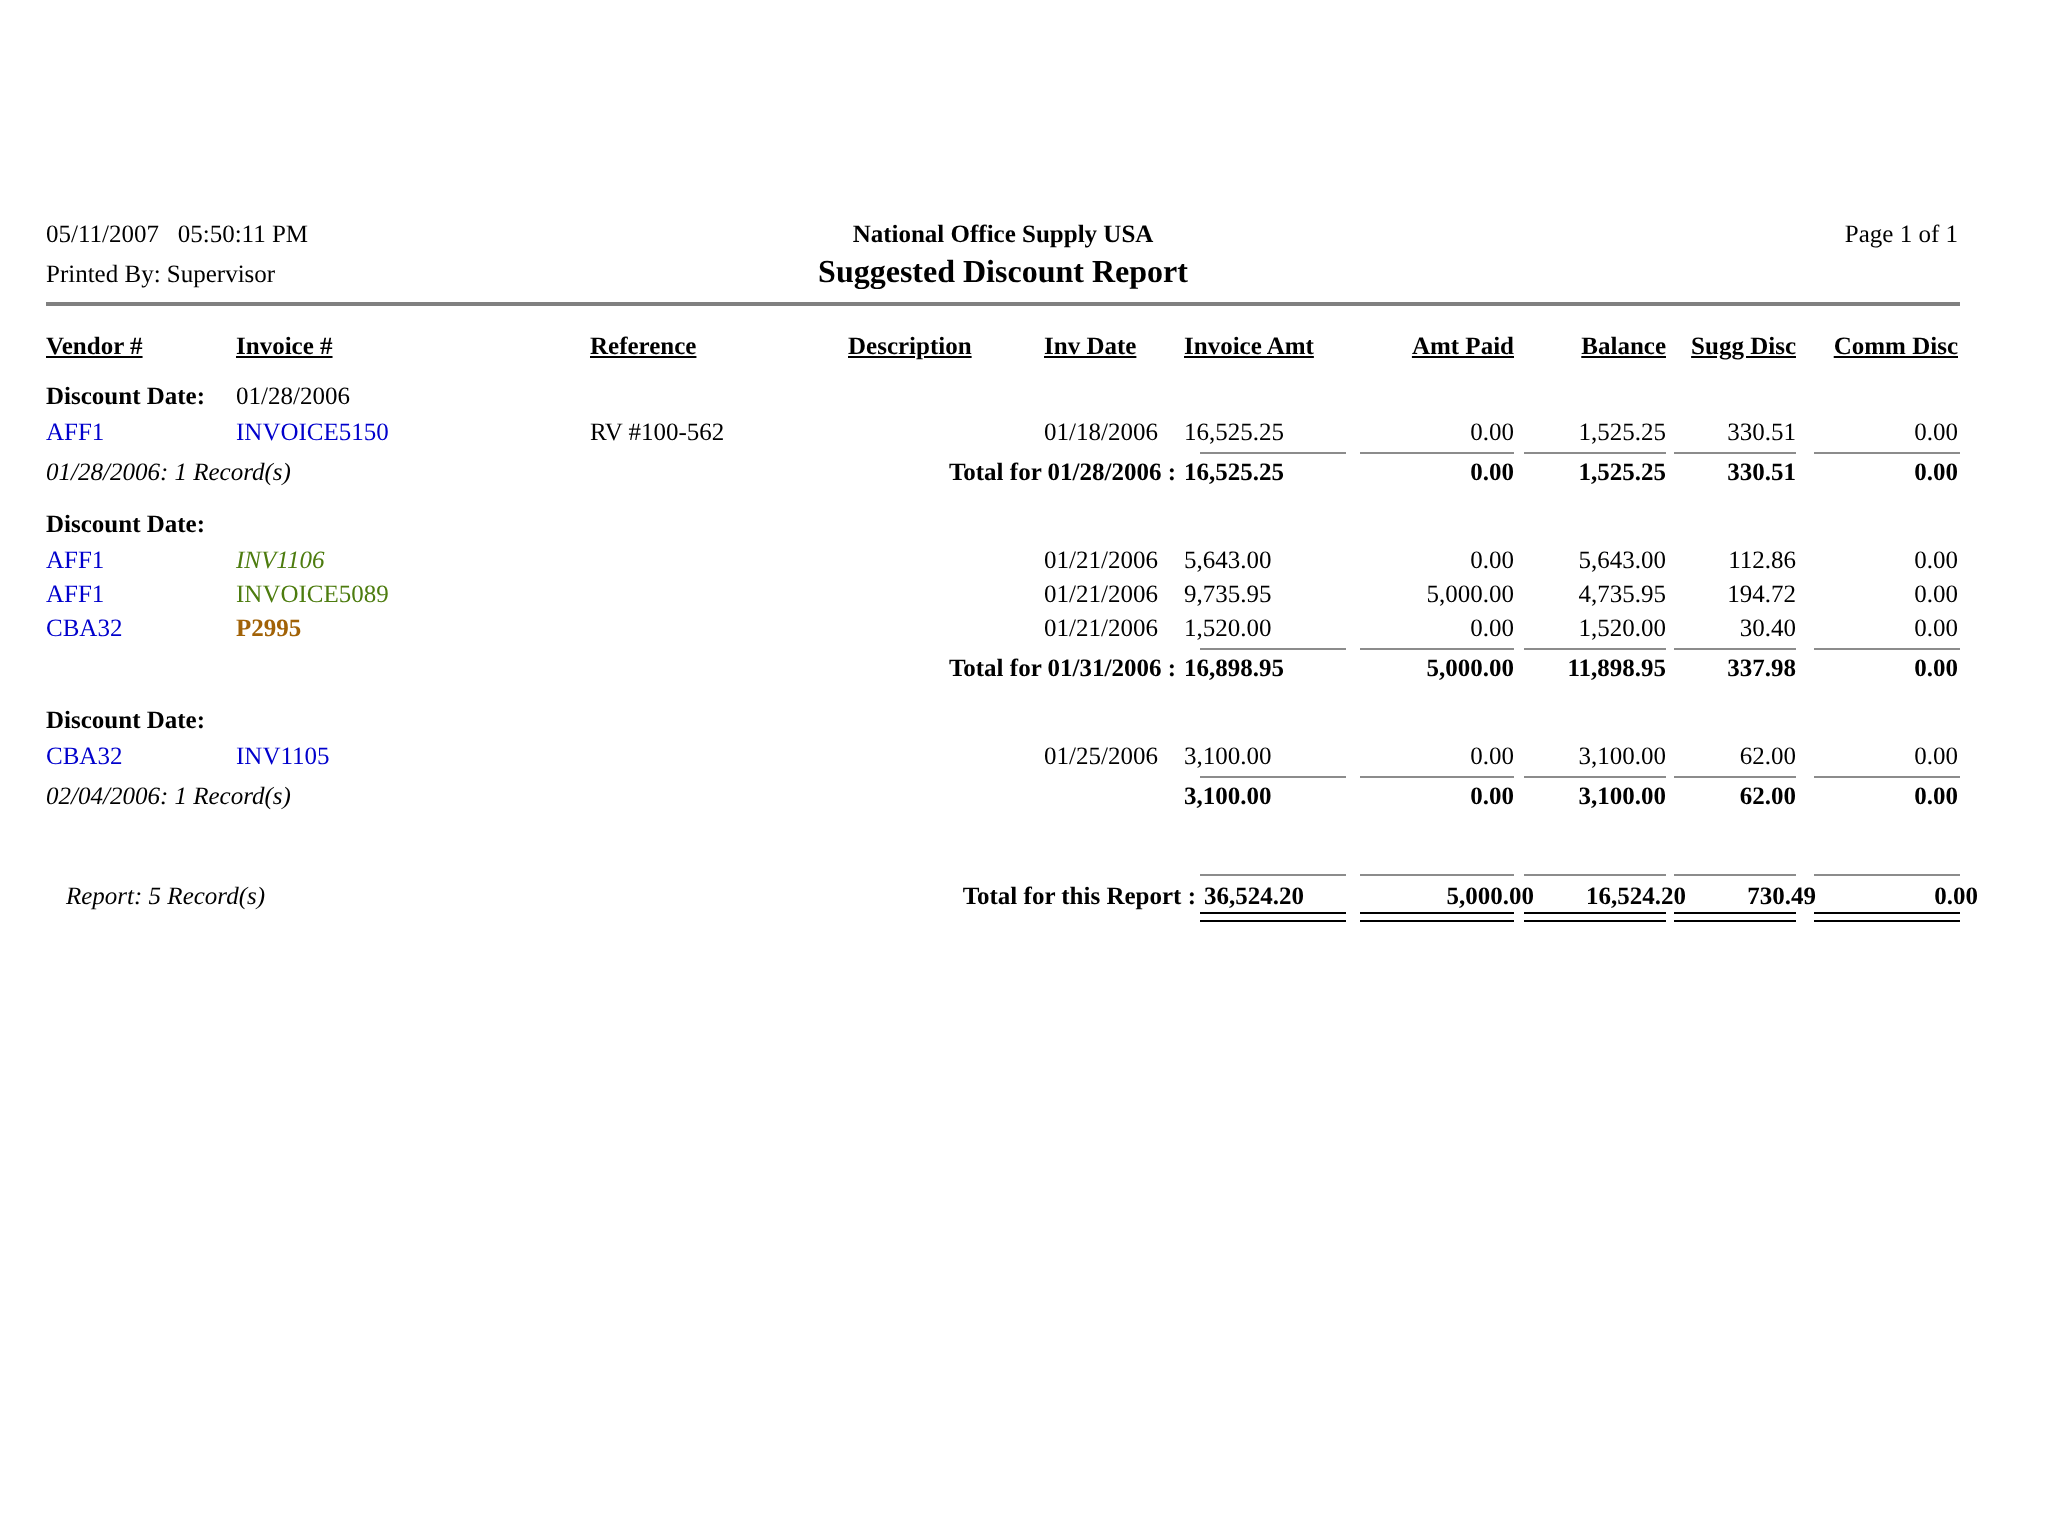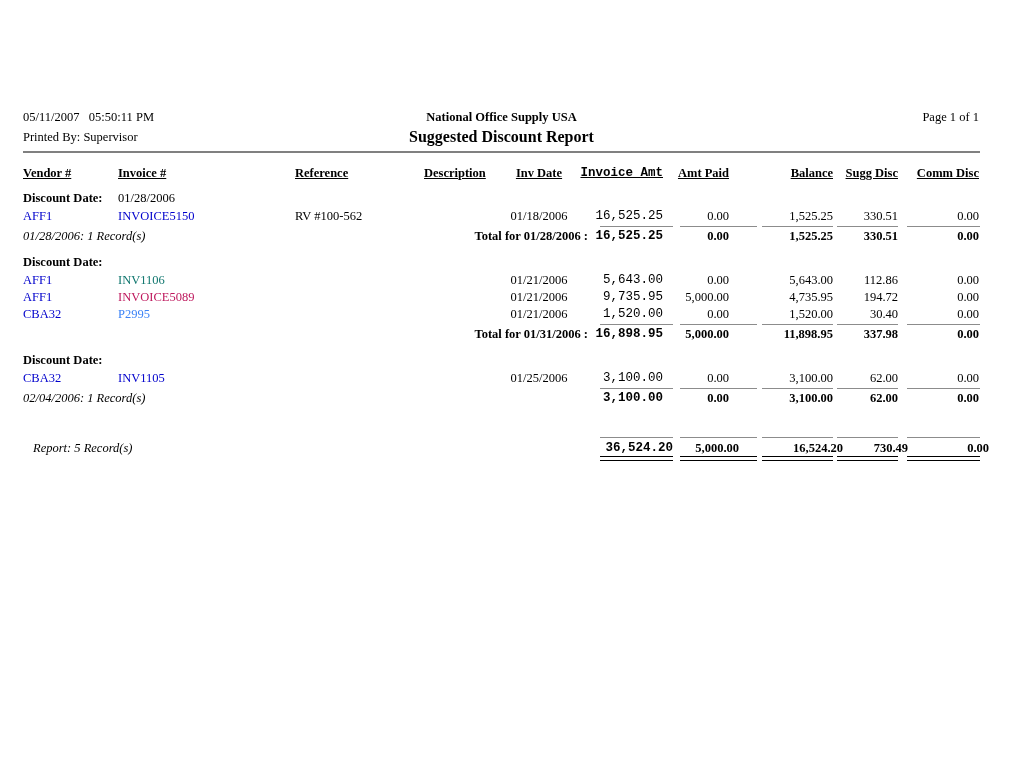--- a/index.html
+++ b/index.html
@@ -13,23 +13,23 @@
   .b{font-weight:bold;}
   .i{font-style:italic;}
   .u{text-decoration:underline;}
   .link{color:#0000CC;}
   .ctr{text-align:center;}
   
   .c1{left:23px;width:92px;}
   .c2{left:118px;width:174px;}
   .c3{left:295px;width:126px;}
   .c4{left:424px;width:68px;}
-  .c5{left:501px;width:76px;text-align:center;}
-  .c6{left:567px;width:96px;text-align:right;font-family:Liberation Mono, monospace;}
-  .c7{left:653px;width:76px;text-align:right;}
+  .c5{left:522px;width:76px;text-align:left;}
+  .c6{left:592px;width:96px;}
+  .c7{left:681px;width:76px;text-align:right;}
   .c8{left:757px;width:76px;text-align:right;}
   .c9{left:838px;width:60px;text-align:right;}
   .c10{left:906px;width:73px;text-align:right;}
   .totlabel{left:295px;width:293px;text-align:right;}
   .datecol{left:118px;width:200px;}
   
   .hrule{position:absolute;left:23px;width:957px;height:2px;background:#808080;}
   .tline{position:absolute;height:1px;background:#8c8c8c;}
   .dline{position:absolute;height:1px;background:#000;}
   .s1{left:600px;width:73px;}
@@ -92,41 +92,41 @@
     <span class="c8 b">1,525.25</span>
     <span class="c9 b">330.51</span>
     <span class="c10 b">0.00</span>
   </div>
 
   <div class="row" style="top:254px;">
     <span class="c1 b" style="width:95px;">Discount Date:</span>
   </div>
   <div class="row" style="top:272px;">
     <span class="c1 link" style="color: rgb(0, 0, 204);">AFF1</span>
-    <span class="c2 link" style="color: #0f766e;">INV1106</span>
+    <span class="c2 link" style="color: #4d7c0f; font-style: italic;">INV1106</span>
     <span class="c5">01/21/2006</span>
     <span class="c6">5,643.00</span>
     <span class="c7">0.00</span>
     <span class="c8">5,643.00</span>
     <span class="c9">112.86</span>
     <span class="c10">0.00</span>
   </div>
   <div class="row" style="top:289px;">
     <span class="c1 link" style="color: rgb(0, 0, 204);">AFF1</span>
-    <span class="c2 link" style="color: #be185d;">INVOICE5089</span>
+    <span class="c2 link" style="color: #4d7c0f;">INVOICE5089</span>
     <span class="c5">01/21/2006</span>
     <span class="c6">9,735.95</span>
     <span class="c7">5,000.00</span>
     <span class="c8">4,735.95</span>
     <span class="c9">194.72</span>
     <span class="c10">0.00</span>
   </div>
   <div class="row" style="top:306px;">
     <span class="c1 link" style="color: rgb(0, 0, 204);">CBA32</span>
-    <span class="c2 link" style="color: #3b82f6;">P2995</span>
+    <span class="c2 link" style="color: #a16207; font-weight: bold;">P2995</span>
     <span class="c5">01/21/2006</span>
     <span class="c6">1,520.00</span>
     <span class="c7">0.00</span>
     <span class="c8">1,520.00</span>
     <span class="c9">30.40</span>
     <span class="c10">0.00</span>
   </div>
   <div class="tline s1" style="top:324px;"></div>
   <div class="tline s2" style="top:324px;"></div>
   <div class="tline s3" style="top:324px;"></div>
@@ -168,20 +168,21 @@
     <span class="c10 b">0.00</span>
   </div>
 
   <div class="tline s1" style="top:437px;"></div>
   <div class="tline s2" style="top:437px;"></div>
   <div class="tline s3" style="top:437px;"></div>
   <div class="tline s4" style="top:437px;"></div>
   <div class="tline s5" style="top:437px;"></div>
   <div class="row" style="top:440px;margin-left:10px;">
     <span class="c1 i" style="width:270px;">Report: 5 Record(s)</span>
+    <span class="totlabel b">Total for this Report :</span>
     <span class="c6 b">36,524.20</span>
     <span class="c7 b">5,000.00</span>
     <span class="c8 b">16,524.20</span>
     <span class="c9 b">730.49</span>
     <span class="c10 b">0.00</span>
   </div>
   <div class="dline s1" style="top:456px;"></div>
   <div class="dline s2" style="top:456px;"></div>
   <div class="dline s3" style="top:456px;"></div>
   <div class="dline s4" style="top:456px;"></div>

